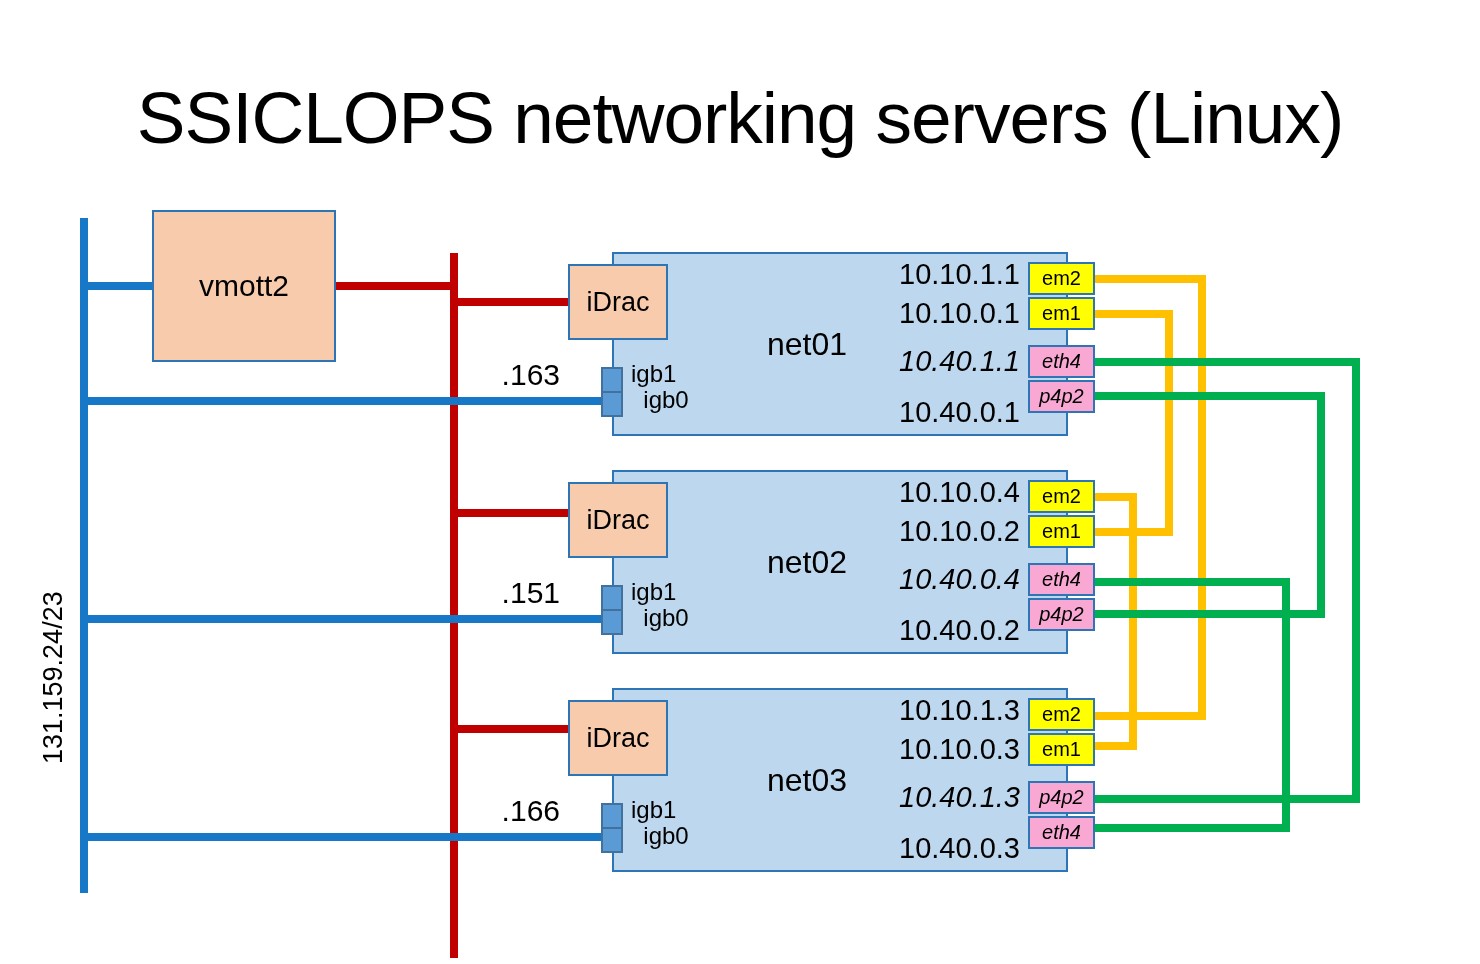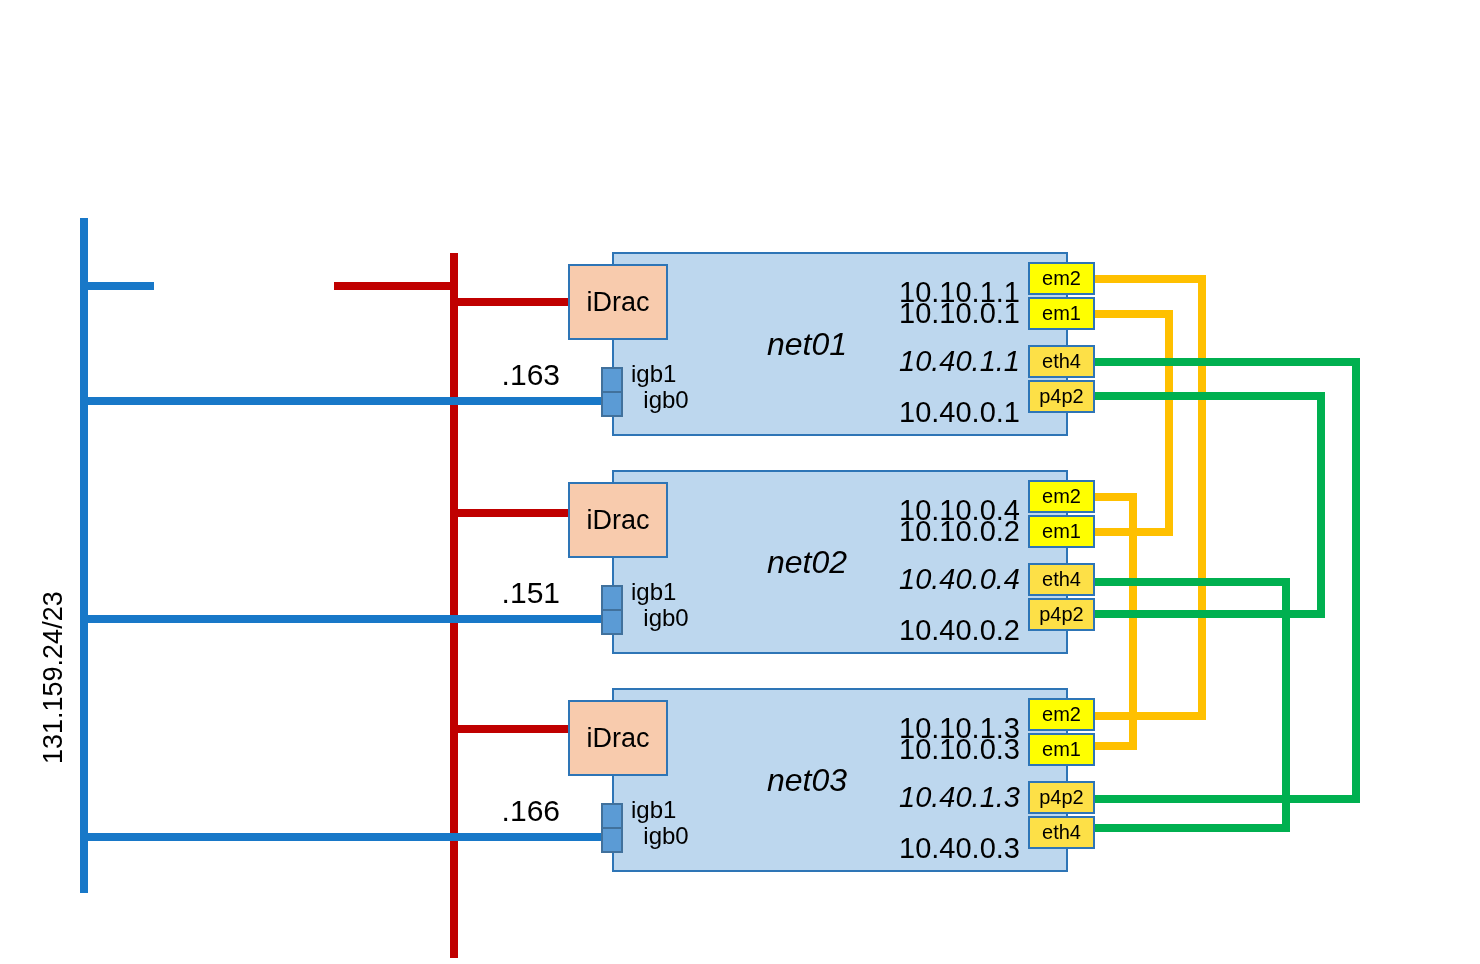--- a/index.html
+++ b/index.html
@@ -35,48 +35,49 @@
     display:flex;align-items:center;justify-content:center;
   }
   .gateway{left:152px;top:210px;width:184px;height:152px;font-size:30px;}
   
   .server-group{position:absolute;left:0;width:1480px;height:0;}
   .sg0{top:252px;} .sg1{top:470px;} .sg2{top:688px;}
   .server-box{
     position:absolute;left:612px;top:0;width:456px;height:184px;
     background:#bdd7ee;border:2px solid #2e75b6;box-sizing:border-box;
   }
-  .server-name{position:absolute;left:742px;top:74px;width:130px;text-align:center;font-size:32px;font-style:italic;}
+  .server-name{position:absolute;left:742px;top:74px;width:130px;text-align:center;font-size:32px;}
   .idrac{position:absolute;left:568px;top:12px;width:100px;height:76px;font-size:27px;text-align:right;}
   .red-branch{position:absolute;left:454px;width:118px;height:8px;background:#c00000;}
   .sg0 .red-branch{top:46px;} .sg1 .red-branch{top:39px;} .sg2 .red-branch{top:37px;}
   .blue-link{position:absolute;left:84px;top:145px;width:532px;height:8px;background:#1878c8;}
   .mgmt-suffix{position:absolute;left:460px;top:106px;width:100px;text-align:right;font-size:30px;}
   .nic{
     position:absolute;left:601px;width:22px;background:#5b9bd5;
     border:2px solid #41719c;box-sizing:border-box;
   }
   .nic1{top:115px;height:26px;} .nic0{top:139px;height:26px;}
   .nic-label{position:absolute;left:631px;width:70px;font-size:24px;line-height:26px;}
   .nl1{top:109px;} .nl0{top:135px;text-align:center;}
   .ip{position:absolute;left:760px;width:260px;text-align:right;font-size:29px;line-height:37px;height:37px;}
-  .ip0{top:22px;} .ip1{top:43px;} .ip2{top:91px;font-style:italic;} .ip3{top:142px;}
+  .ip0{top:4px;} .ip1{top:43px;} .ip2{top:91px;font-style:italic;} .ip3{top:142px;}
   .port{
     position:absolute;left:1028px;width:67px;height:33px;box-sizing:border-box;
     border:2px solid #2e75b6;display:flex;align-items:center;justify-content:center;
     font-size:20px;
   }
   .p0{top:10px;} .p1{top:45px;} .p2{top:93px;} .p3{top:128px;}
-  .port-y{background:#ffff00;} .port-g{background:#fde047;}
+  .port-y{background:#ffff00;} .port-g{background:#f9a8d4;font-style:italic;}
 </style>
 </head>
 <body>
 
 <div class="canvas">
 
+  <div class="abs title">SSICLOPS networking servers (Linux)</div>
 
   <div class="line yellow" style="left:1090px;top:275px;width:116px;height:8px;"></div>
   <div class="line yellow" style="left:1198px;top:275px;width:8px;height:445px;"></div>
   <div class="line yellow" style="left:1090px;top:712px;width:116px;height:8px;"></div>
 
   <div class="line yellow" style="left:1090px;top:310px;width:83px;height:8px;"></div>
   <div class="line yellow" style="left:1165px;top:310px;width:8px;height:226px;"></div>
   <div class="line yellow" style="left:1090px;top:528px;width:83px;height:8px;"></div>
 
   <div class="line yellow" style="left:1090px;top:493px;width:47px;height:8px;"></div>
@@ -96,20 +97,23 @@
   <div class="line green" style="left:1090px;top:824px;width:200px;height:8px;"></div>
 
   <div class="line red red-trunk"></div>
   <div class="line red gw-red-link"></div>
 
   <div class="line blue blue-trunk"></div>
   <div class="line blue gw-blue-link"></div>
 
   <div class="abs net-label">131.159.24/23</div>
 
+  <div class="abs host-box gateway">
+    <span>vmott2</span>
+  </div>
 
   <div class="server-group sg0">
     <div class="red-branch"></div>
     <div class="blue-link"></div>
     <div class="server-box"></div>
     <div class="server-name">net01</div>
     <div class="ip ip0">10.10.1.1</div>
     <div class="ip ip1">10.10.0.1</div>
     <div class="ip ip2">10.40.1.1</div>
     <div class="ip ip3">10.40.0.1</div>

